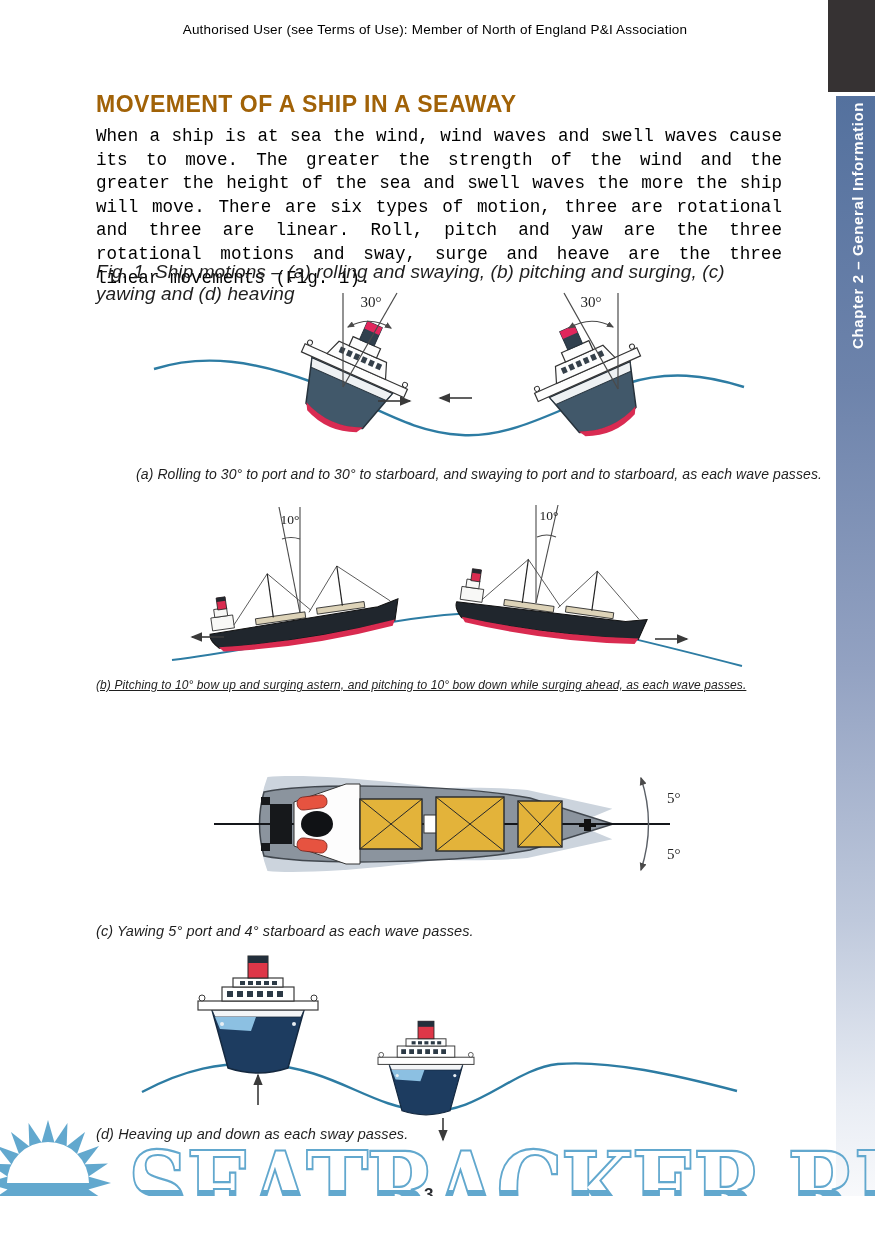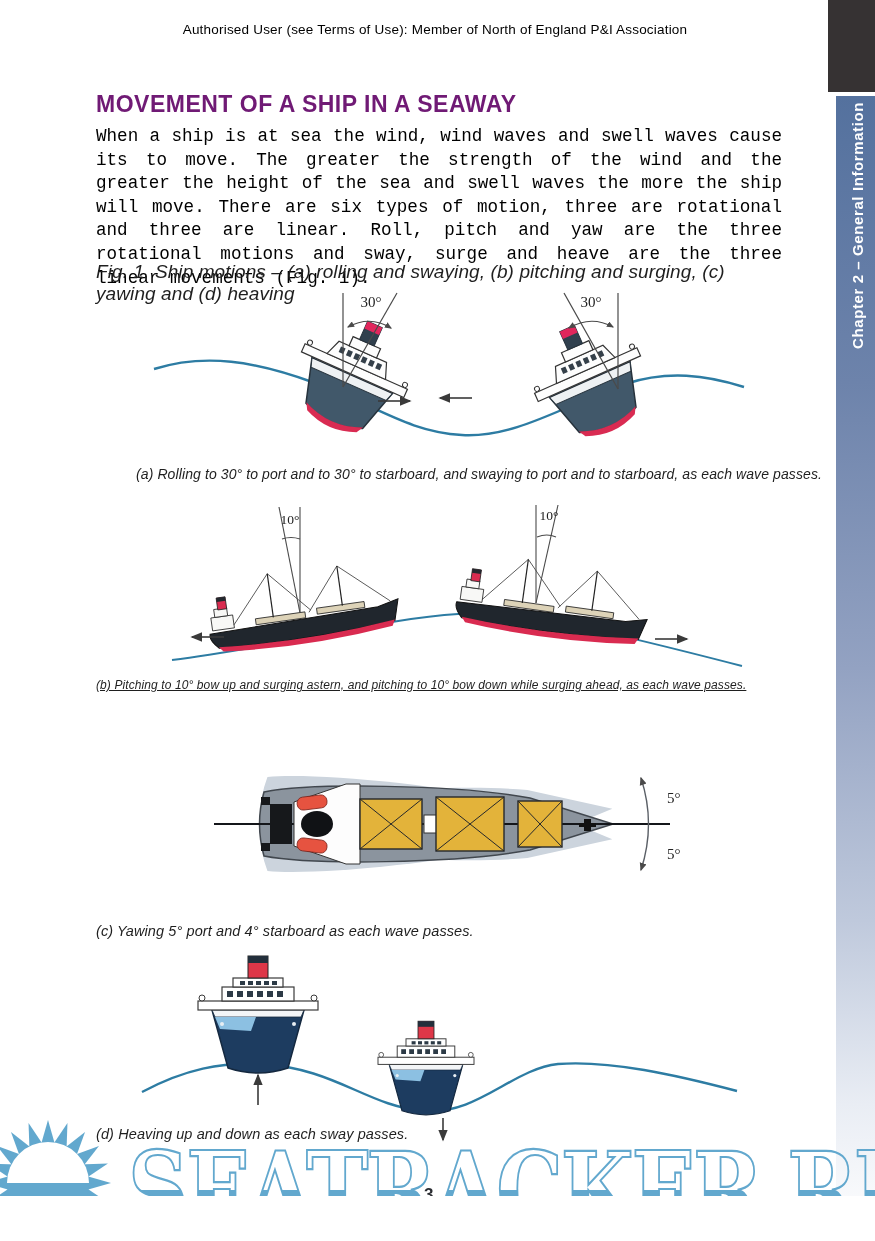--- a/index.html
+++ b/index.html
@@ -8,21 +8,21 @@
   
   .auth-header{position:absolute;top:22px;left:60px;width:750px;text-align:center;
 or        color:#b3bac1;font-size:13.5px;letter-spacing:.2px;z-index:2;}
   
   .sidebar-dark{position:absolute;top:0;right:0;width:47px;height:92px;background:#363233;z-index:0;}
   .sidebar-blue{position:absolute;top:96px;right:0;width:39px;height:1145px;z-index:0;
         background:linear-gradient(to bottom,#54719e 0%,#6d83ab 25%,#93a2c2 50%,#bfc9dc 72%,#e9edf4 88%,#ffffff 100%);}
   .chapter-label{position:absolute;top:102px;right:9px;writing-mode:vertical-rl;transform:rotate(180deg);
         color:#ffffff;font-weight:bold;font-size:15px;letter-spacing:.6px;z-index:1;}
   
-  .title{position:absolute;top:91px;left:96px;margin:0;color:#701a75;font-size:23px;
+  .title{position:absolute;top:91px;left:96px;margin:0;color:#a16207;font-size:23px;
         font-weight:bold;letter-spacing:.5px;z-index:2;}
   .body-par{position:absolute;top:125px;left:96px;width:686px;margin:0;color:#000000;
         font-family:Liberation Mono, monospace;font-size:17.6px;line-height:23.6px;text-align:justify;z-index:2;}
   .caption{position:absolute;left:96px;width:692px;color:#1f1f1f;font-style:italic;
         font-size:14px;letter-spacing:.1px;z-index:2;}
   .figcap{top:261px;font-size:19px;}
   .cap-a{top:466px;margin-left:40px;}
   .cap-b{top:678px;font-size:12px;text-decoration:underline;}
   .cap-c{top:923px;font-size:14.5px;}
   .cap-d{top:1126px;font-size:14.5px;}

